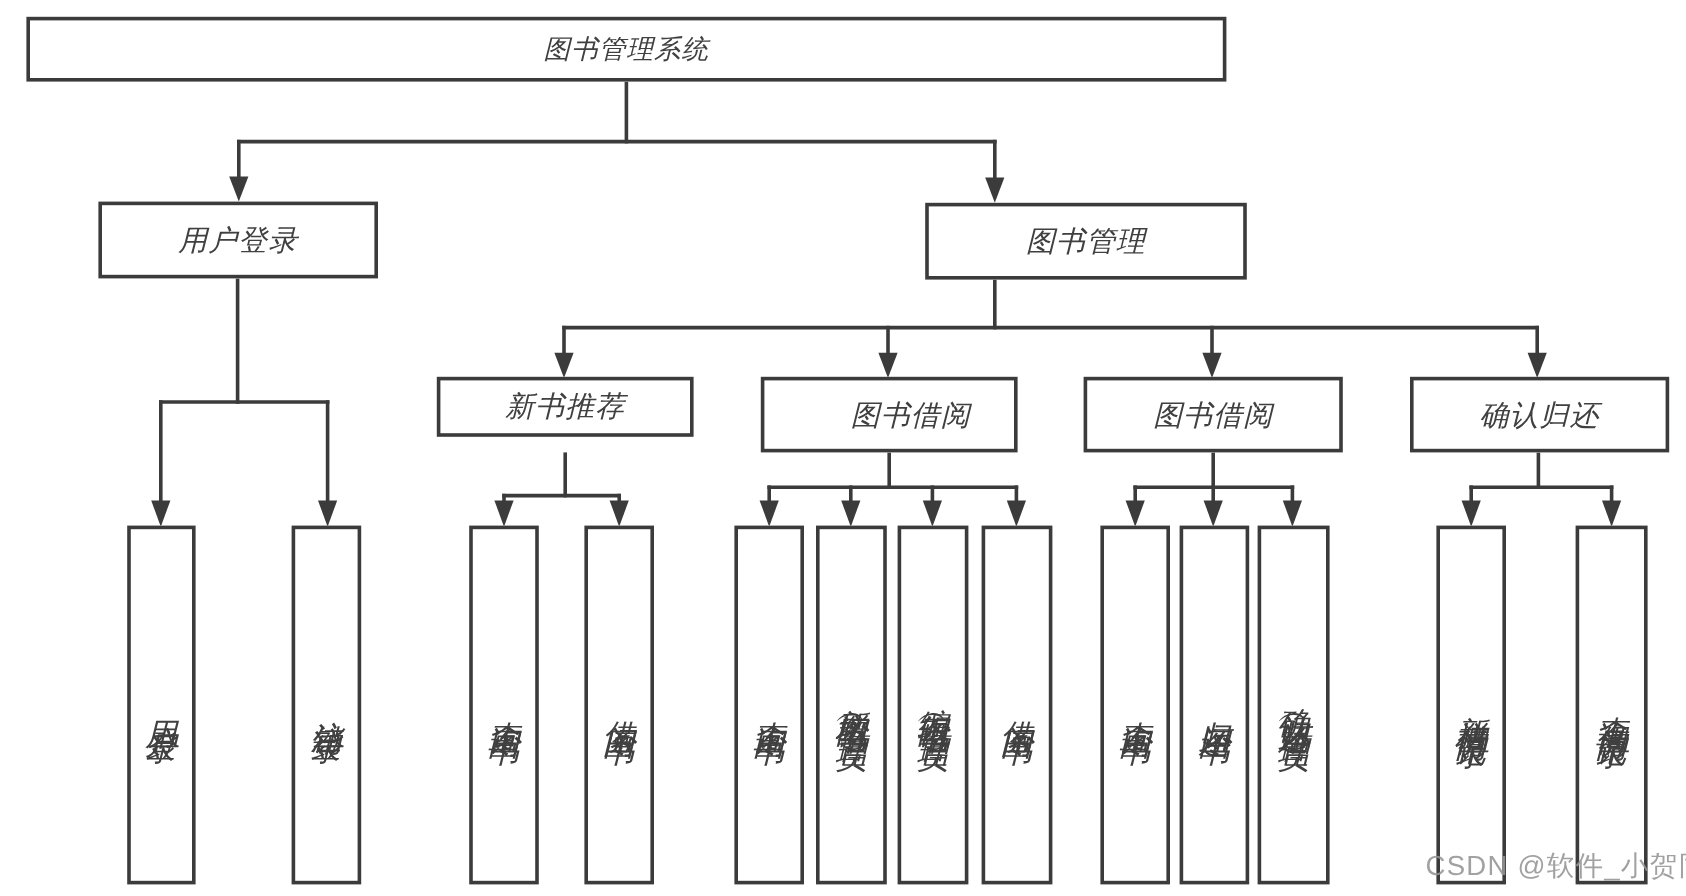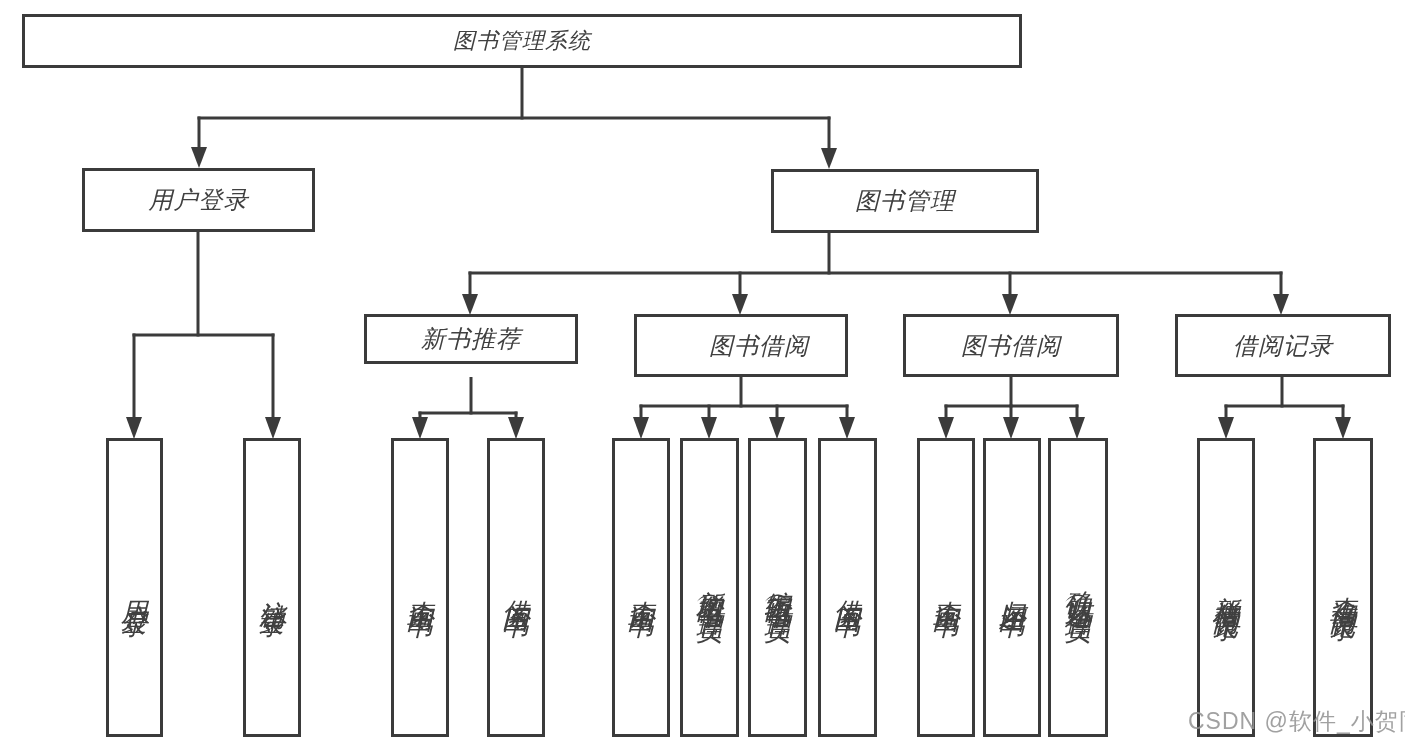--- a/index.html
+++ b/index.html
@@ -105,21 +105,21 @@
   </svg>
 
   <div class="box root" style="left:22px;top:14px;width:1000px;height:54px;">图书管理系统</div>
 
   <div class="box lvl" style="left:82px;top:168px;width:233px;height:64px;">用户登录</div>
   <div class="box lvl" style="left:752px;top:169px;width:268px;height:64px;margin-left:19px;">图书管理</div>
 
   <div class="box lvl" style="left:364px;top:314px;width:214px;height:50px;">新书推荐</div>
   <div class="box lvl" style="left:634px;top:314px;width:214px;height:63px;padding-left:36px;">图书借阅</div>
   <div class="box lvl" style="left:903px;top:314px;width:216px;height:63px;">图书借阅</div>
-  <div class="box lvl" style="left:1175px;top:314px;width:216px;height:63px;">借阅记录</div>
+  <div class="box lvl" style="left:1175px;top:314px;width:216px;height:63px;">确认归还</div>
 
   <div class="box leaf" style="left:106px;top:438px;width:57px;height:299px;">用户登录</div>
   <div class="box leaf" style="left:243px;top:438px;width:58px;height:299px;">注销登录</div>
 
   <div class="box leaf" style="left:391px;top:438px;width:58px;height:299px;">查询图书</div>
   <div class="box leaf" style="left:487px;top:438px;width:58px;height:299px;">借阅图书</div>
 
   <div class="box leaf" style="left:612px;top:438px;width:58px;height:299px;">查询图书</div>
   <div class="box leaf" style="left:680px;top:438px;width:59px;height:299px;">新增图书（管理员）</div>
   <div class="box leaf" style="left:748px;top:438px;width:59px;height:299px;">编辑图书（管理员）</div>

